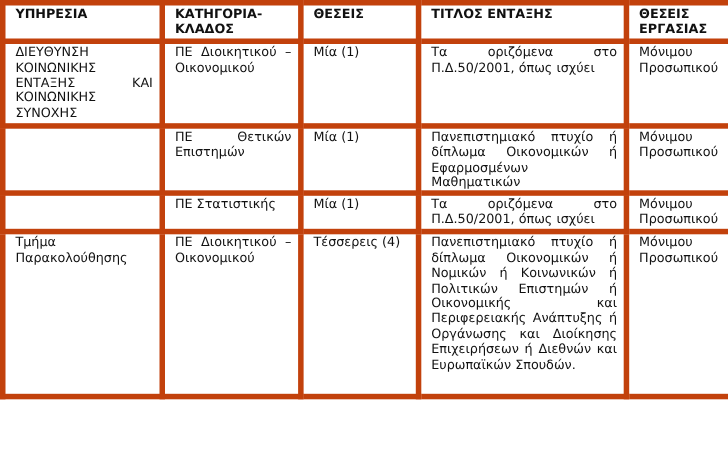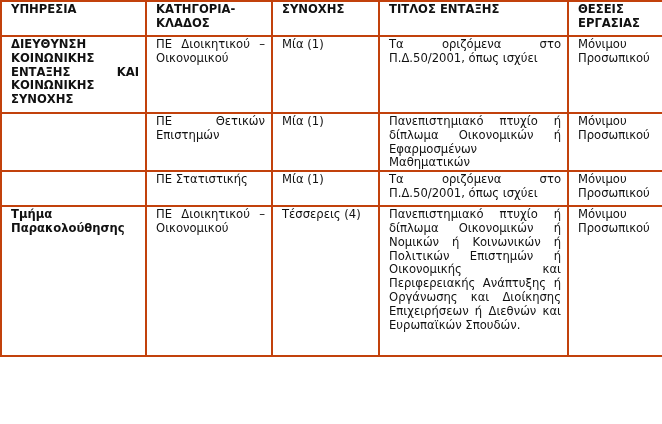--- a/index.html
+++ b/index.html
@@ -8,29 +8,29 @@
     border-collapse: collapse;
     table-layout: fixed;
     width: 663px;
     position: absolute; left: 0; top: 0;
     font-family: "DejaVu Sans", sans-serif;
     font-size: 11.6px;
     line-height: 13.8px;
     color: #111;
   }
   td, th {
-    border: 2px solid #c2410c;
+    border: 5px solid #c2410c;
     vertical-align: top;
     padding: 1px 6px 0 9px;
     text-align: justify;
     text-align-last: left;
     overflow: hidden;
   }
   th { font-weight: bold; text-align: left; }
-  td.unit { font-weight: bold; }
+  td.unit { font-weight: normal; }
   .c1 { width: 145px; }
   .c2 { width: 126px; }
   .c3 { width: 107px; }
   .c4 { width: 189px; }
   .c5 { width: 95px; }
   tr.h0 { height: 35px; }
   tr.r1 { height: 77px; }
   tr.r2 { height: 66px; }
   tr.r3 { height: 49px; }
   tr.r4 { height: 35px; }
@@ -44,21 +44,21 @@
     <col class="c1">
       <col class="c2">
       <col class="c3">
       <col class="c4">
       <col class="c5">
   </colgroup>
   <tbody>
       <tr class="h0">
     <th>ΥΠΗΡΕΣΙΑ</th>
     <th>ΚΑΤΗΓΟΡΙΑ-ΚΛΑΔΟΣ</th>
-    <th>ΣΥΝΟΧΗΣ</th>
+    <th>ΘΕΣΕΙΣ</th>
     <th>ΤΙΤΛΟΣ ΕΝΤΑΞΗΣ</th>
     <th>ΘΕΣΕΙΣ ΕΡΓΑΣΙΑΣ</th>
   </tr>
   <tr class="r1">
     <td class="unit">ΔΙΕΥΘΥΝΣΗ ΚΟΙΝΩΝΙΚΗΣ ΕΝΤΑΞΗΣ ΚΑΙ ΚΟΙΝΩΝΙΚΗΣ ΣΥΝΟΧΗΣ</td>
     <td>ΠΕ Διοικητικού – Οικονομικού</td>
     <td>Μία (1)</td>
     <td>Τα οριζόμενα στο Π.Δ.50/2001, όπως ισχύει</td>
     <td>Μόνιμου Προσωπικού</td>
   </tr>

